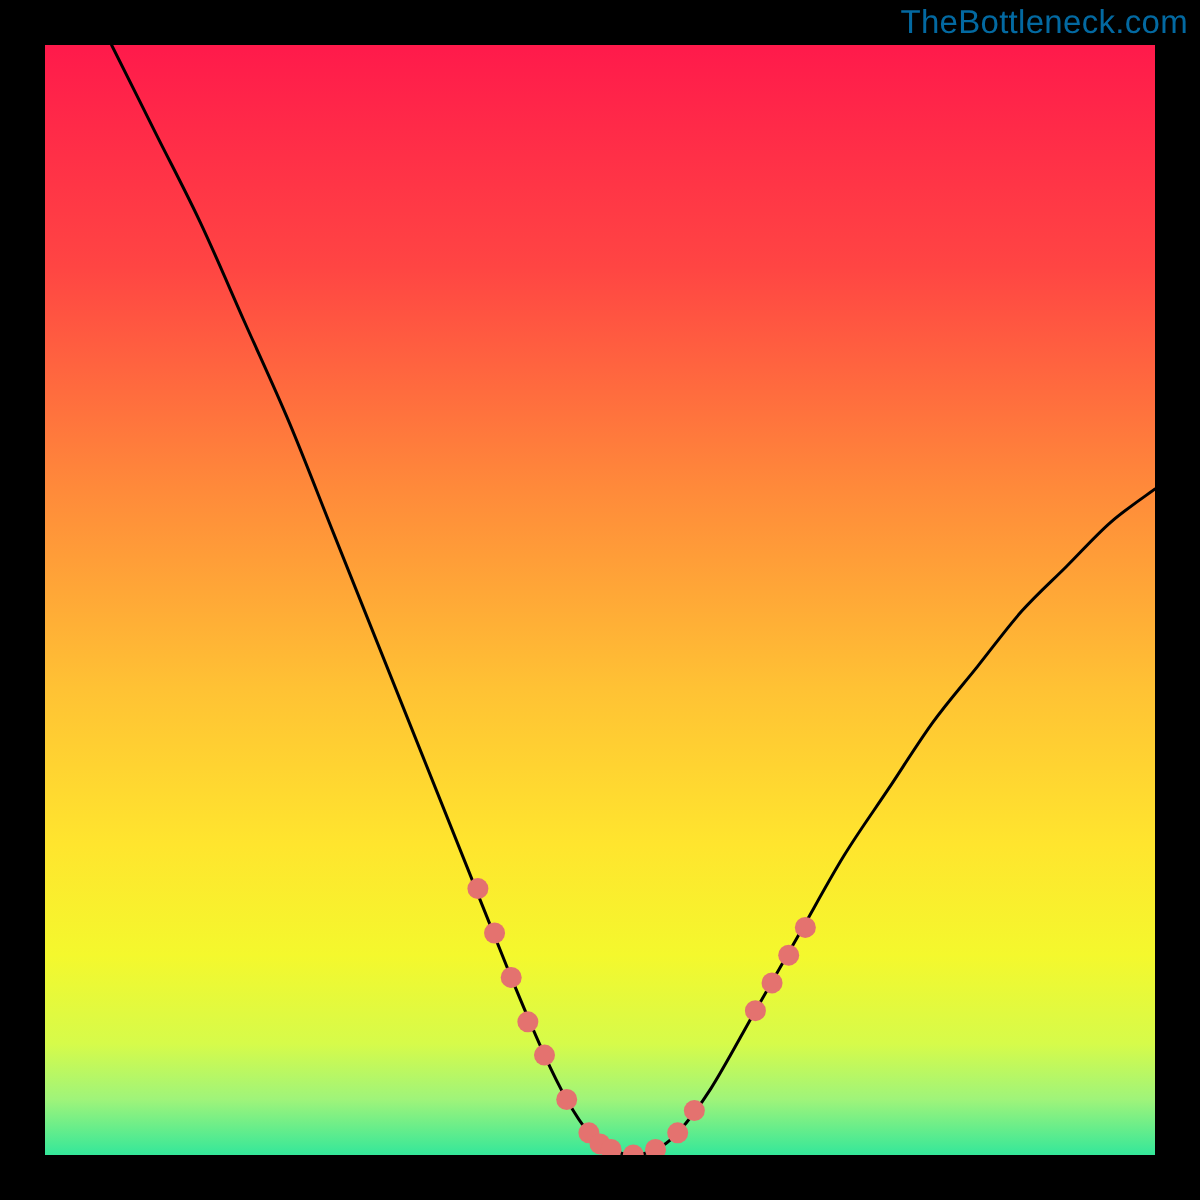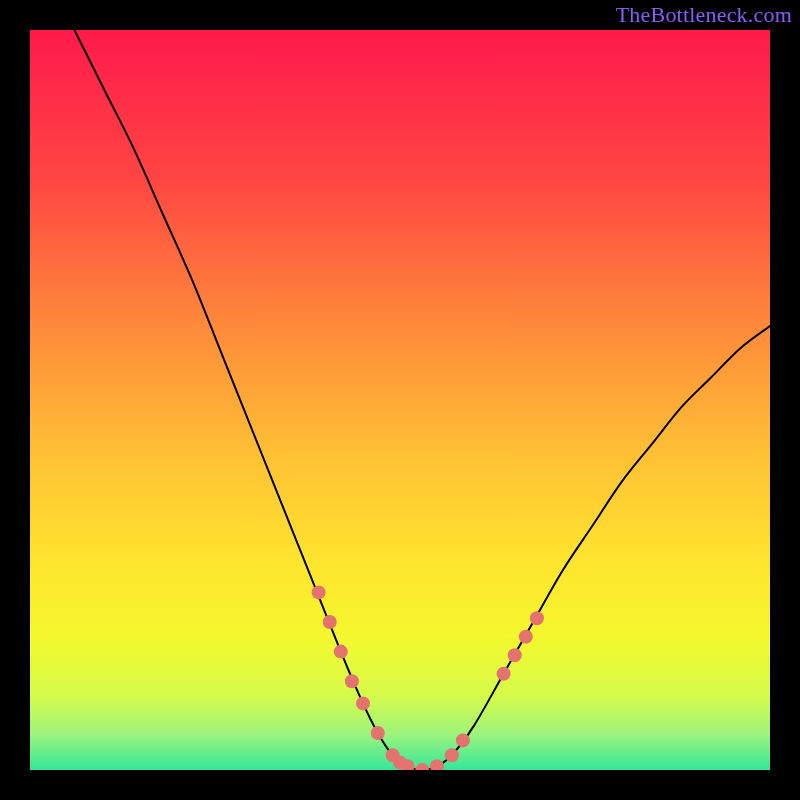--- a/index.html
+++ b/index.html
@@ -7,23 +7,23 @@
   .frame {
     position: relative;
     width: 800px;
     height: 800px;
     background: #000;
   }
   .watermark {
     position: absolute;
     top: 2px;
     right: 8px;
-    font-family: Liberation Serif, serif;
+    font-family: Liberation Sans, sans-serif;
     font-size: 22px;
-    color: #8b5cf6;
+    color: #0369a1;
     letter-spacing: 0.2px;
     z-index: 10;
   }
   .plot {
     position: absolute;
     left: 30px;
     top: 30px;
     width: 740px;
     height: 740px;
   }

